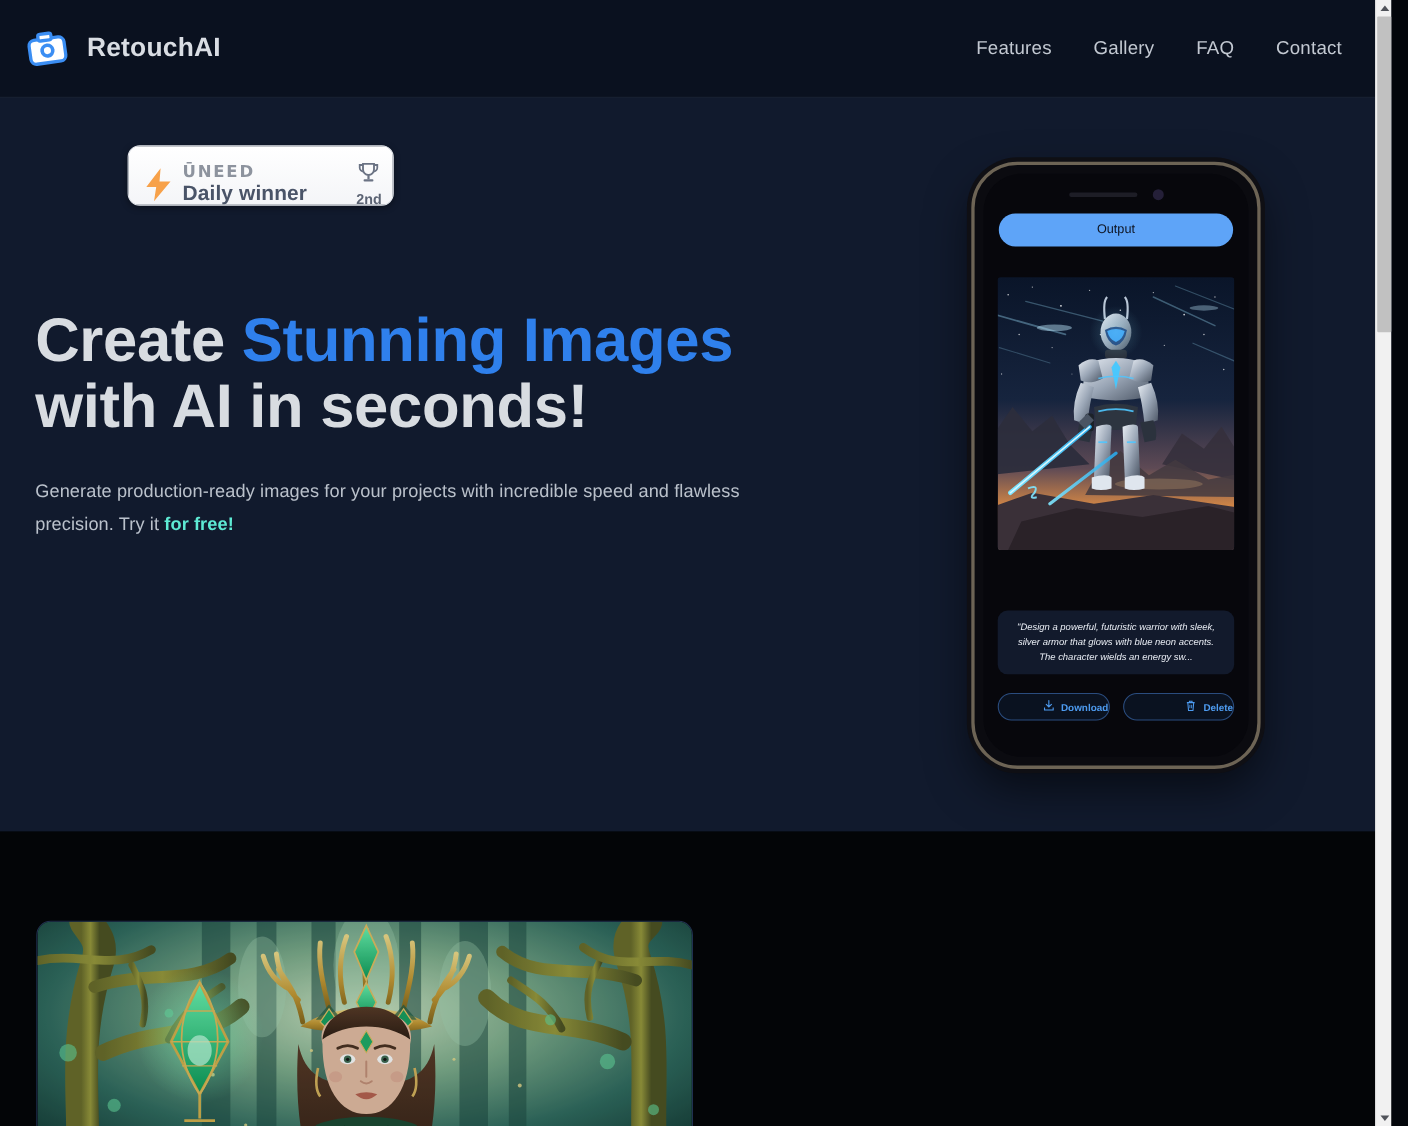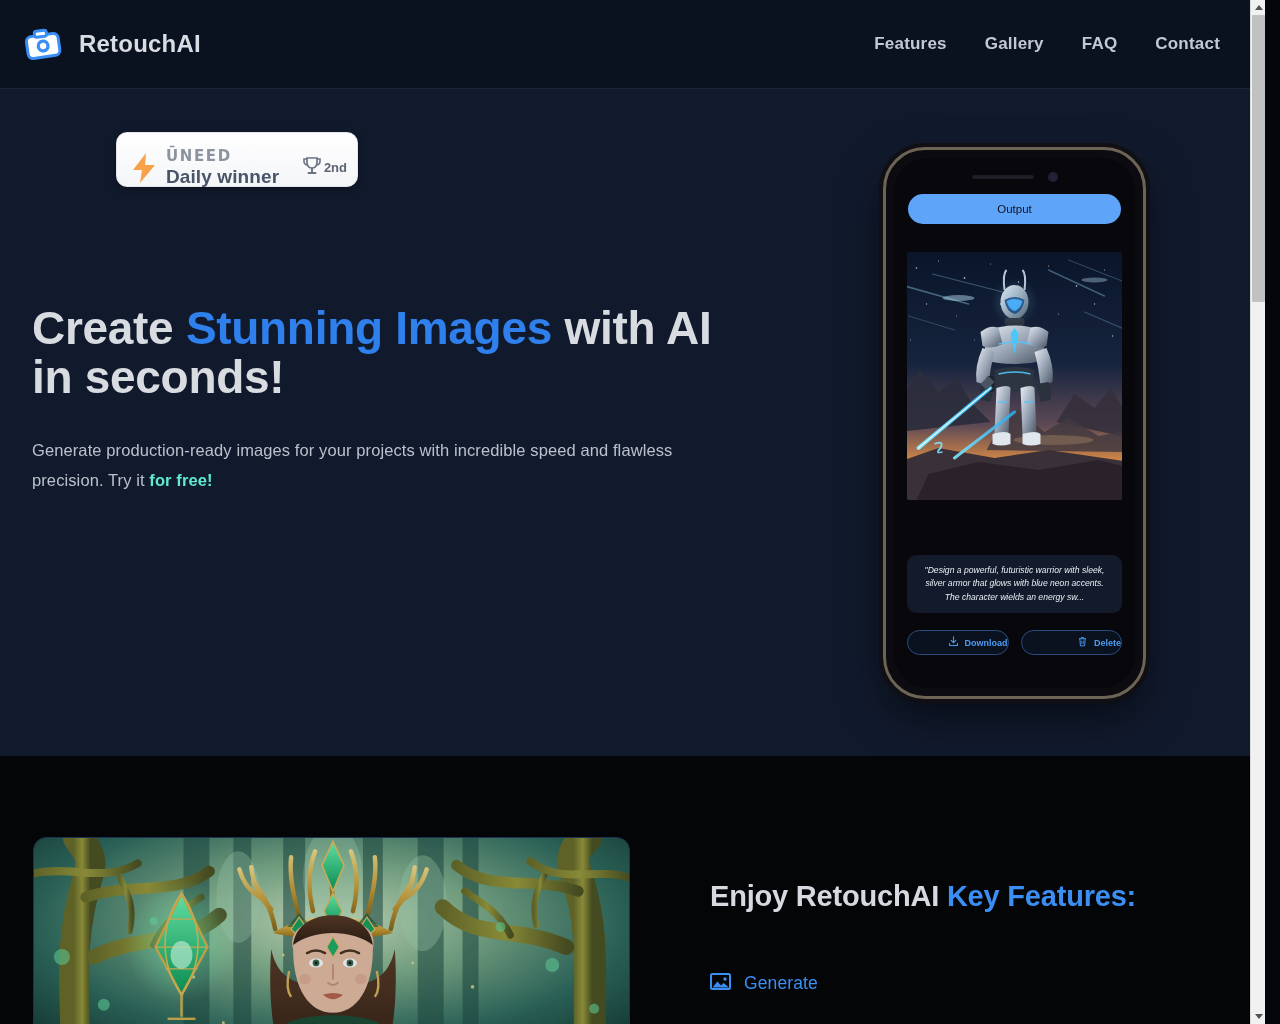--- a/index.html
+++ b/index.html
@@ -15,21 +15,21 @@
   .site-header {
     position:absolute; top:0; left:0; width:1265px; height:89px;
     background:#0a111f;
     border-bottom:1px solid #1b2436;
     display:flex; align-items:center;
     padding:0 45px 0 24px;
   }
   .brand { display:flex; align-items:center; gap:17px; }
   .brand-mark { width:38px; height:33px; position:relative; }
   .brand-name { font-size:24px; font-weight:600; color:#d9dde3; letter-spacing:.2px; }
-  .nav { margin-left:auto; display:flex; align-items:center; gap:38px;font-weight:bold; }
+  .nav { margin-left:auto; display:flex; align-items:center; gap:38px; }
   .nav-link {
     font-size:17px; color:#c3c9d2; text-decoration:none; letter-spacing:.2px;
     cursor:pointer;
   }
 
   
   .hero {
     position:absolute; top:89px; left:0; width:1265px; height:667px;
     background:#111a2d;
   }
@@ -42,28 +42,27 @@
     box-shadow:0 2px 6px rgba(0,0,0,.35);
     display:flex; align-items:center; padding:16px 10px 0 14px; gap:9px;
   }
   .bolt { width:26px; height:32px; flex:none; }
   .badge-text { display:flex; flex-direction:column; line-height:1; }
   .badge-brand {
     font-size:15px; font-weight:700; color:#8d939e; letter-spacing:1.6px;
     font-family:"DejaVu Sans", sans-serif;
   }
   .badge-title { font-size:19px; font-weight:700; color:#4a5468; margin-top:3px; letter-spacing:.1px; }
-  .badge-rank { margin-left:auto; display:flex; flex-direction:row; align-items:center; gap:1px; }
+  .badge-rank { margin-left:auto; display:flex; flex-direction:column; align-items:center; gap:1px; }
   .badge-rank-label { font-size:13px; font-weight:700; color:#5b6373; }
 
   .hero-copy { position:absolute; left:32px; top:190px; width:700px; }
   .headline {
-    font-size:46px; font-weight:700; line-height:1.07; color:#d8dce1;
+    font-size:56px; font-weight:700; line-height:1.07; color:#d8dce1;
     letter-spacing:-.3px;
-    margin-top:25px;
   }
   .headline .accent { color:#2f80ec; }
   .subhead {
     margin-top:33px; font-size:16.5px; line-height:1.82; color:#bac1cb;
     max-width:665px; letter-spacing:.1px;
   }
   .subhead b { color:#5eead4; font-weight:700; }
   .cta {
     margin-top:48px; display:inline-flex; align-items:center; gap:12px;
     background:#3d8ff0; color:#fff; border:none;
@@ -467,34 +466,20 @@
           <path d="M-46 186 C-24 176 24 176 46 186 C54 206 58 224 58 240 L-58 240 C-58 224 -54 206 -46 186 Z" fill="#1c4a33"></path>
           <path d="M-20 186 C-10 200 10 200 20 186 L16 240 L-16 240 Z" fill="#0f3324"></path>
           <path d="M-34 198 q-8 22 -6 42" stroke="#d9b45c" stroke-width="2.2" fill="none"></path>
           <path d="M34 198 q8 22 6 42" stroke="#d9b45c" stroke-width="2.2" fill="none"></path>
           <path d="M0 196 L8 210 L0 226 L-8 210 Z" fill="#1fae68" stroke="#e3c063" stroke-width="1.2"></path>
         </g>
         <rect width="597" height="240" fill="#071b18" opacity=".12"></rect>
       </svg>
     </div>
 
-    <div class="features-copy">
-      <h2 class="features-title"><span>Enjoy RetouchAI </span><span class="accent">Key Features:</span></h2>
-
-      <div class="feature-item">
-        <span>
-          <svg width="21" height="19" viewBox="0 0 21 19">
-            <rect x="1" y="2" width="19" height="15" rx="1.5" fill="none" stroke="#3b8ef3" stroke-width="2"></rect>
-            <circle cx="15" cy="7" r="1.7" fill="#3b8ef3"></circle>
-            <path d="M2.6 15.6 L7.4 9.4 L11 13.6 L13.6 11 L19 15.6 Z" fill="#3b8ef3"></path>
-          </svg>
-        </span>
-        <span class="feature-label">Generate</span>
-      </div>
-    </div>
   </section>
 
   <div class="scrollbar">
     <div class="sb-arrow">
         <span class="tri up"></span>
       </div>
     <div class="sb-thumb"></div>
     <div class="sb-arrow bottom">
         <span class="tri down"></span>
       </div>

